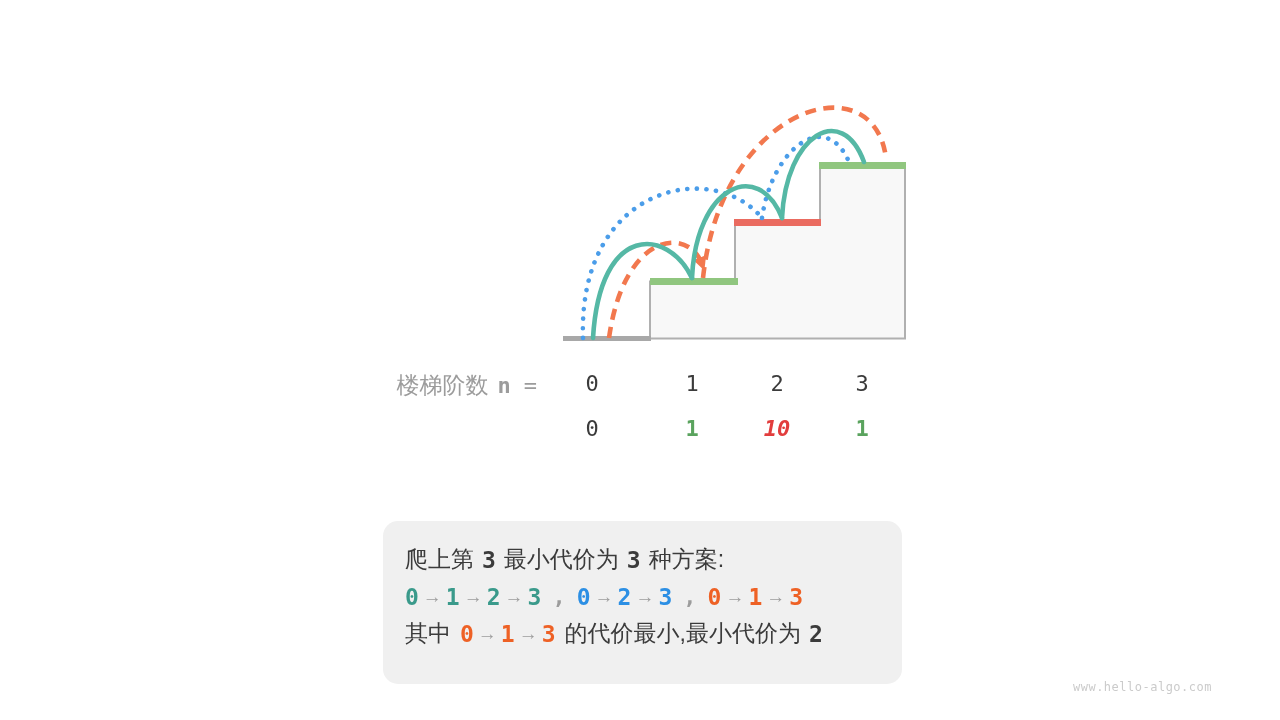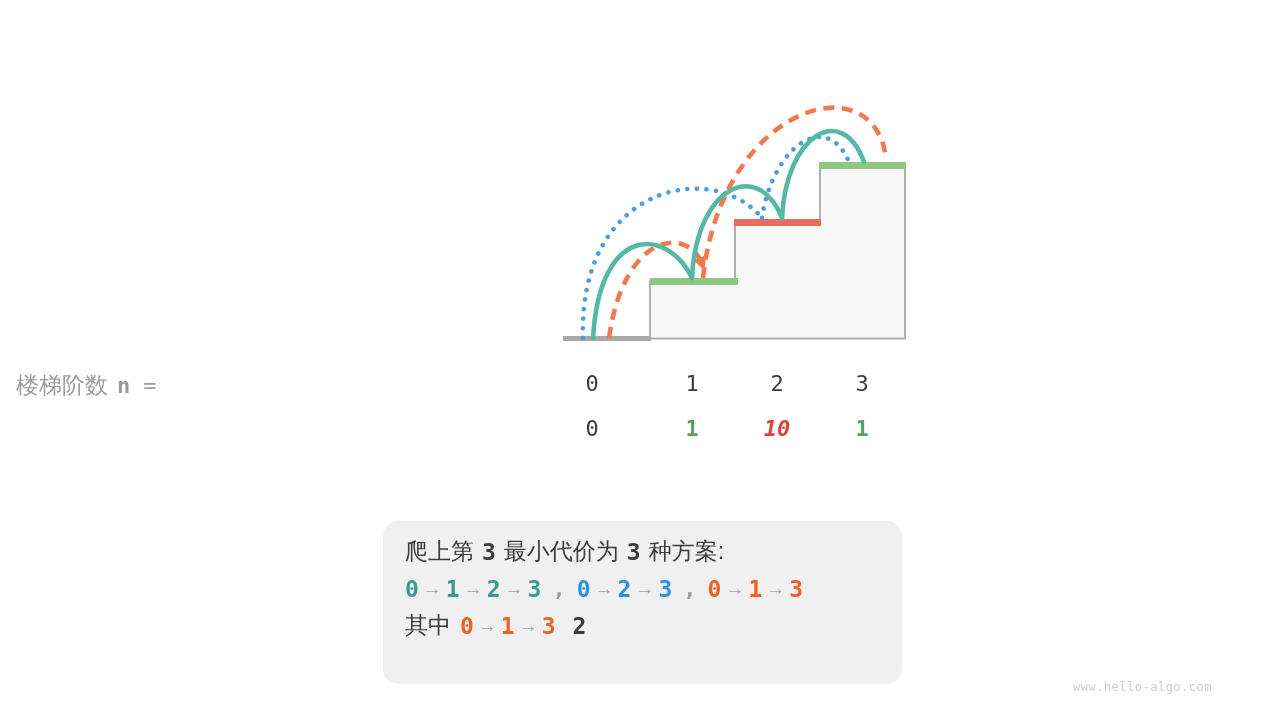--- a/index.html
+++ b/index.html
@@ -6,41 +6,41 @@
   .canvas{
     position:relative;width:1280px;height:720px;background:#ffffff;overflow:hidden;
     font-family:"Liberation Sans","DejaVu Sans",sans-serif;color:var(--text-dark,#3b3b3b);
   }
   .mono{font-family:"DejaVu Sans Mono","Liberation Mono",monospace;}
   .b{font-weight:bold;}
   .stairs-svg{position:absolute;left:540px;top:90px;width:380px;height:260px;}
   
   .vrow{position:absolute;left:0;width:920px;height:28px;}
   .row-label{
-    position:absolute;left:16px;top:0;width:537px;text-align:left;
+    position:absolute;left:0;top:0;width:537px;text-align:right;
     font-size:23px;color:var(--text-gray,#9c9c9c);white-space:nowrap;
   }
   .row-label .var{font-size:22px;font-weight:bold;margin-left:9px;}
   .row-label .eq{font-size:22px;margin-left:13px;font-family:"DejaVu Sans Mono","Liberation Mono",monospace;}
   .vals{position:absolute;left:0;top:0;width:100%;height:100%;}
   .val{
     position:absolute;top:0;transform:translateX(-50%);
     font-family:"DejaVu Sans Mono","Liberation Mono",monospace;font-size:22px;line-height:28px;
   }
   .c-dark{color:var(--text-dark,#3b3b3b);}
   .c-green{color:var(--green-text,#5aa35e);}
   .c-red{color:var(--red-text,#e23d3d);font-style:italic;}
   .c-teal{color:var(--teal-text,#3a9a8b);}
   .c-blue{color:var(--blue-text,#2c8fe4);}
   .c-orange{color:var(--orange-text,#ee6125);}
   
   .note{
     position:absolute;left:383px;top:521px;width:519px;height:163px;
     background:var(--note-bg,#f0f0f0);border-radius:15px;
-    padding:12px 0 0 22px;box-sizing:border-box;
+    padding:20px 0 0 22px;box-sizing:border-box;
   }
   .nline{height:37px;display:flex;align-items:center;font-size:23px;white-space:nowrap;}
   .nline .num{font-size:23px;margin:0 8px;}
   .digit{font-family:"DejaVu Sans Mono","Liberation Mono",monospace;font-weight:bold;font-size:23px;}
   .arrow{color:var(--text-gray,#9c9c9c);font-size:19px;margin:0 4px;}
   .sep{color:var(--text-gray,#9c9c9c);font-family:"DejaVu Sans Mono","Liberation Mono",monospace;font-weight:bold;font-size:22px;margin:0 11px;}
   .pathseq{display:inline-flex;align-items:center;}
   .l3 .pathseq{margin:0 9px;}
   .watermark{
     position:absolute;right:68px;top:680px;
@@ -142,18 +142,19 @@
       </div>
     <div class="nline l3">
       <span>其中</span>
         <span class="pathseq" id="l3path">
           <span class="digit c-orange">0</span>
           <span class="arrow">→</span>
           <span class="digit c-orange">1</span>
           <span class="arrow">→</span>
           <span class="digit c-orange">3</span>
         </span>
+        <span>的代价最小,最小代价为</span>
         <span class="mono b num c-dark">2</span>
     </div>
   </div>
 
   <div class="watermark">www.hello-algo.com</div>
 </div>
 
 </body></html>

